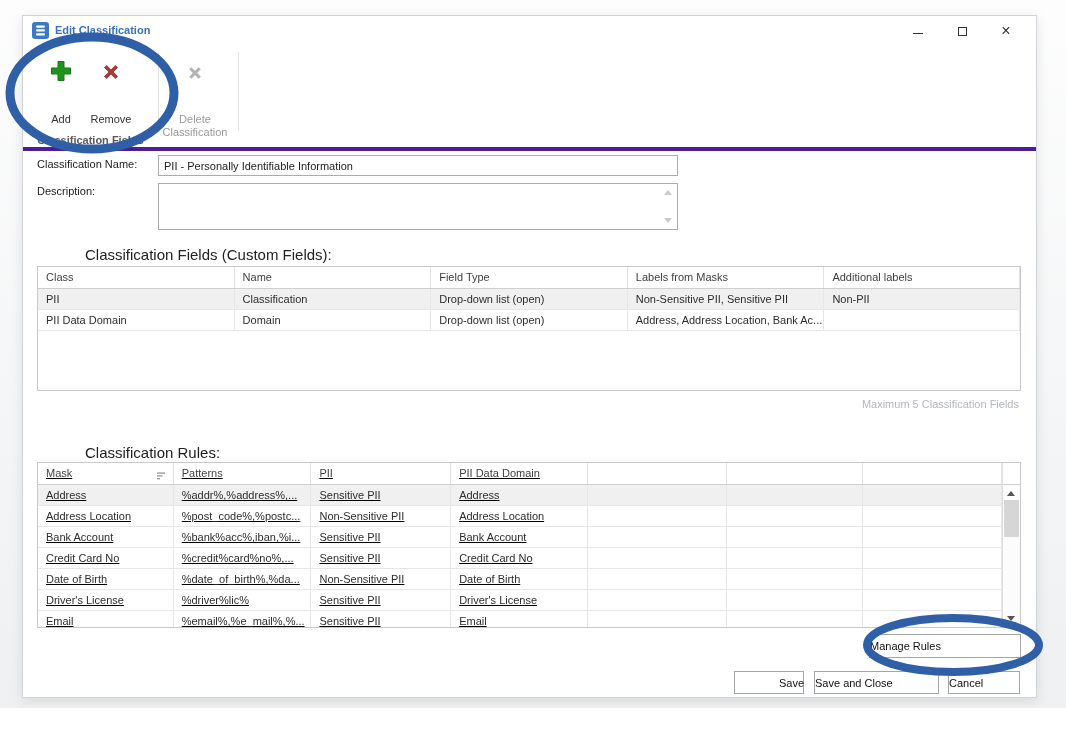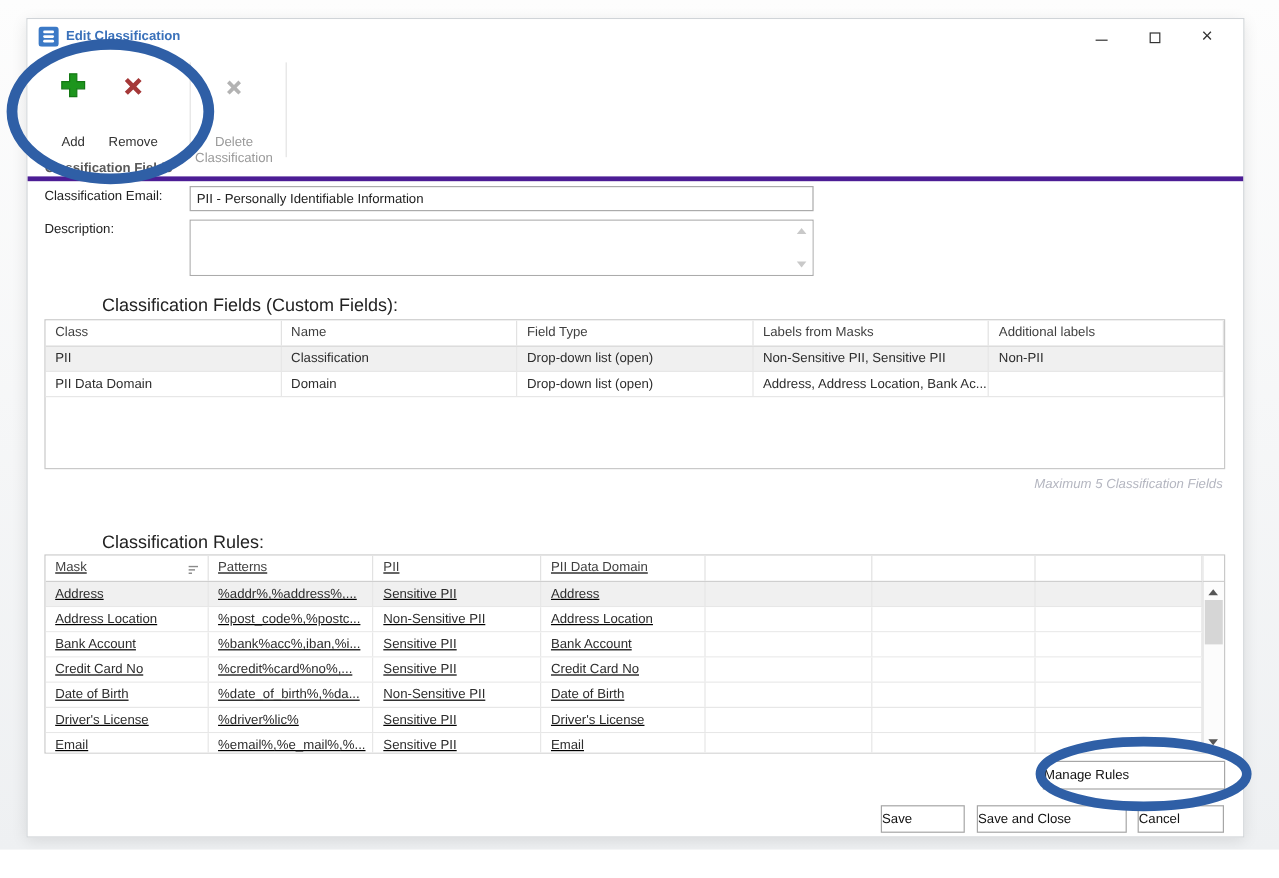--- a/index.html
+++ b/index.html
@@ -48,21 +48,21 @@
   .desc-box textarea { width:100%; height:100%; border:none; resize:none; outline:none;
                        font-family:"Liberation Sans", sans-serif; font-size:11px; padding:3px 16px 3px 5px; }
   .spin { position:absolute; right:5px; width:0; height:0; border-left:4px solid transparent;
           border-right:4px solid transparent; }
   .spin.up { top:6px; border-bottom:5px solid #c9c9c9; }
   .spin.down { bottom:6px; border-top:5px solid #c9c9c9; }
 
   
   .sec-label { position:absolute; left:14px; font-size:15px; color:#222;margin-left:48px; }
   #lbl-fields { top:230px; } #lbl-rules { top:428px; }
-  .footnote { position:absolute; right:17px; top:382px; font-size:11px; color:#b4b6c0;font-style:italic; }
+  .footnote { position:absolute; right:17px; top:382px; font-size:11px; color:#b4b6c0; }
 
   
   .dgrid { position:absolute; left:14px; width:984px; background:#fff;
            border:1px solid #c9c9c9; overflow:hidden; }
   #fields-grid { top:250px; height:125px; }
   #rules-grid  { top:446px; height:166px; }
   .hrow { display:flex; height:22px; background:#fff; border-bottom:1px solid #cfcfcf; }
   .hcell { font-size:11px; color:#3f3f3f; padding:4px 0 0 8px; border-right:1px solid #e2e2e2;
            position:relative; white-space:nowrap; overflow:hidden; }
   .trow { display:flex; height:21px; background:#fff; border-bottom:1px solid #e7e7e7; }
@@ -80,21 +80,21 @@
   .sb-arrow { position:absolute; left:4px; width:0; height:0;
               border-left:4px solid transparent; border-right:4px solid transparent; }
   .sb-arrow.up { top:6px; border-bottom:5px solid #565656; }
   .sb-arrow.down { bottom:6px; border-top:5px solid #565656; }
   .sb-thumb { position:absolute; left:1px; right:1px; top:15px; height:37px; background:#d6d6d6; }
 
   
   .btn { position:absolute; background:#fff; border:1px solid #a6a6a6; font-size:11px; color:#111;
          text-align:left; font-family:"Liberation Sans", sans-serif; cursor:default; }
   #manage-rules { left:846px; top:618px; width:152px; height:24px; }
-  #save-btn { left:711px; top:655px; width:70px; height:23px; }
+  #save-btn { left:711px; top:655px; width:70px; height:23px;padding-left:44px; }
   #save-close-btn { left:791px; top:655px; width:125px; height:23px; }
   #cancel-btn { left:925px; top:655px; width:72px; height:23px; }
 
   
   .annotations { position:absolute; left:0; top:0; width:1066px; height:732px;
                  pointer-events:none; z-index:60; }
 </style>
 </head>
 <body>
 
@@ -147,21 +147,21 @@
           <svg width="20" height="20" viewBox="0 0 24 24" style="margin-top:5px">
             <path d="M5 7.6 7.6 5 12 9.4 16.4 5 19 7.6 14.6 12 19 16.4 16.4 19 12 14.6 7.6 19 5 16.4 9.4 12z" fill="#b3b3b3"></path>
           </svg>
         </span>
         <span class="rb-label">Delete Classification</span>
       </div>
       <div class="rb-sep sep2"></div>
       <div class="rb-caption">Classification Fields</div>
     </div>
 
-    <div class="flabel" id="lbl-name">Classification Email:</div>
+    <div class="flabel" id="lbl-name">Classification Name:</div>
     <input class="text-input" value="PII - Personally Identifiable Information" style="">
     <div class="flabel" id="lbl-desc">Description:</div>
     <div class="desc-box">
       <textarea style=""></textarea>
       <span class="spin up"></span>
       <span class="spin down"></span>
     </div>
 
     <div class="sec-label" id="lbl-fields">Classification Fields (Custom Fields):</div>
     <div class="dgrid" id="fields-grid">

